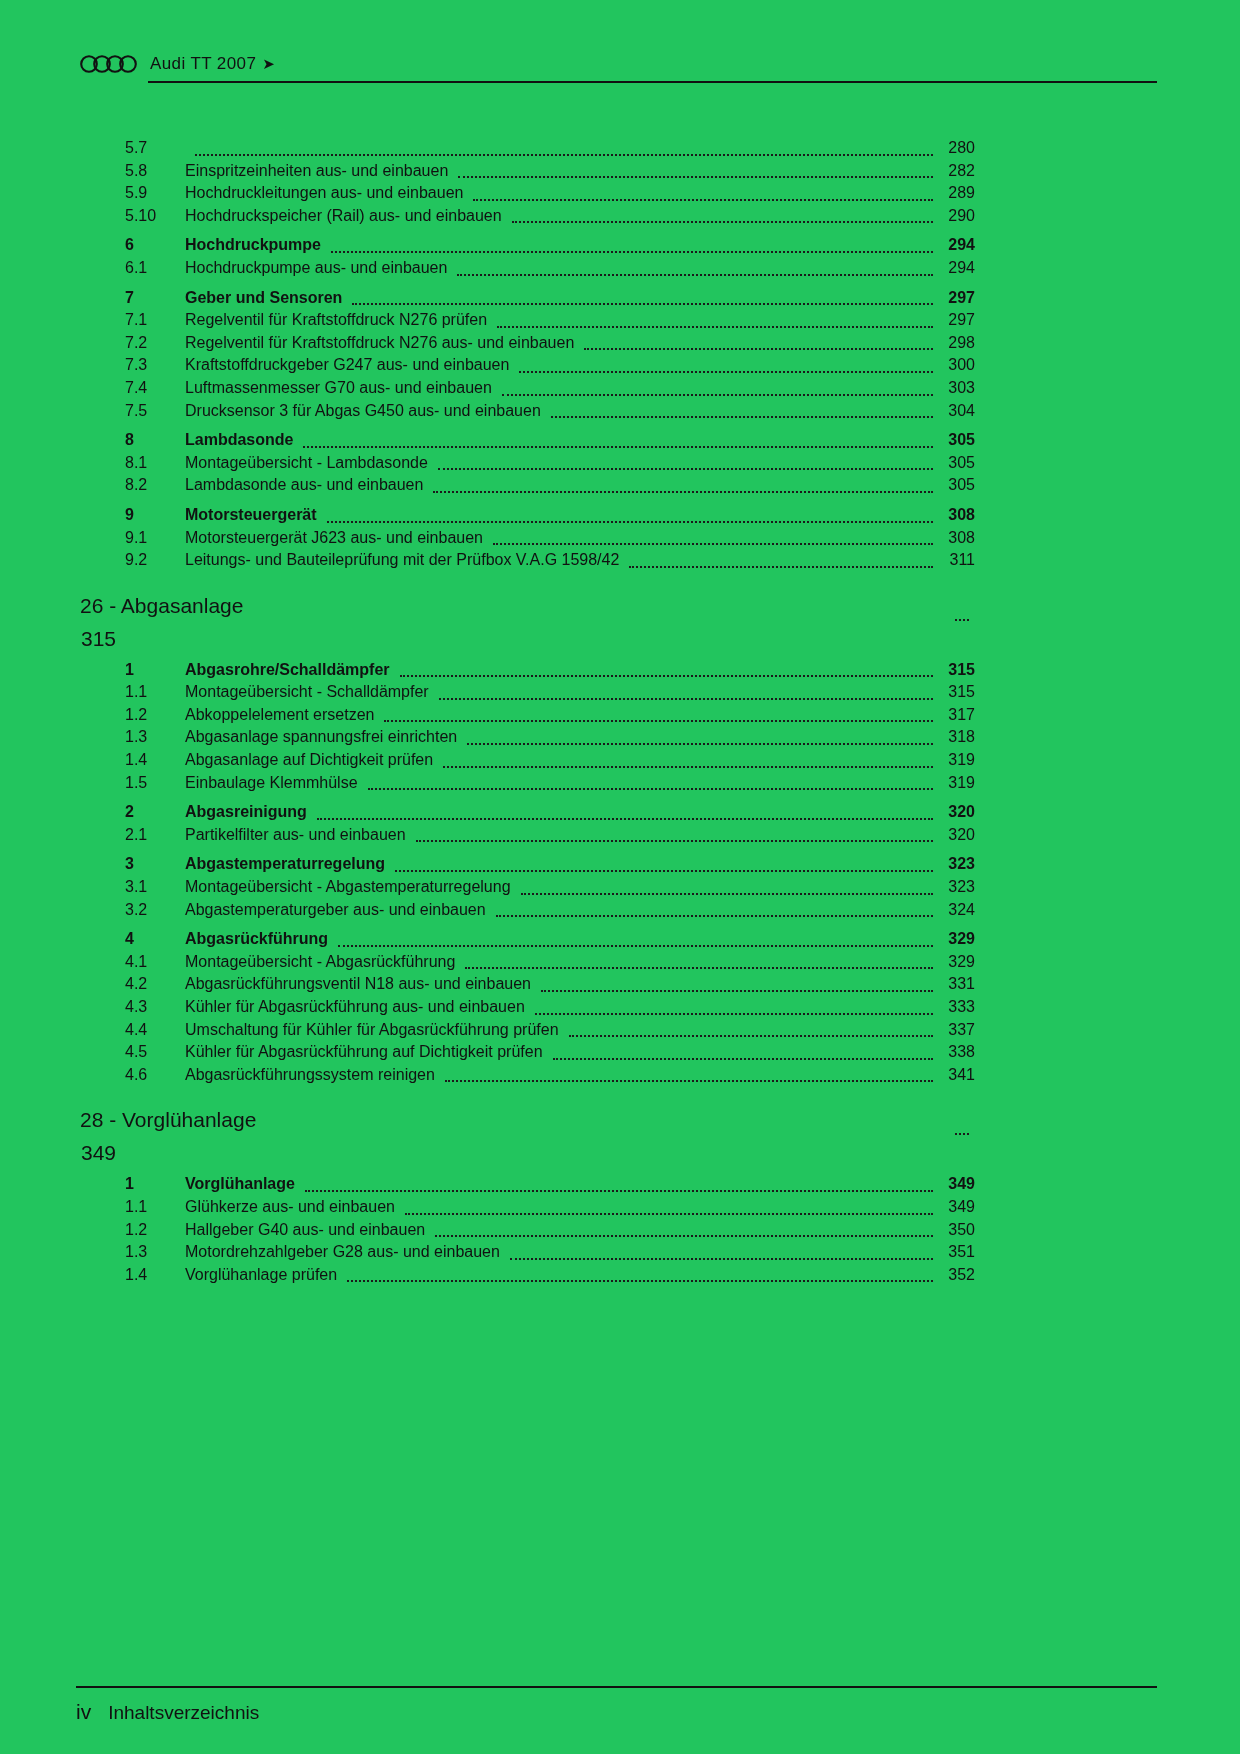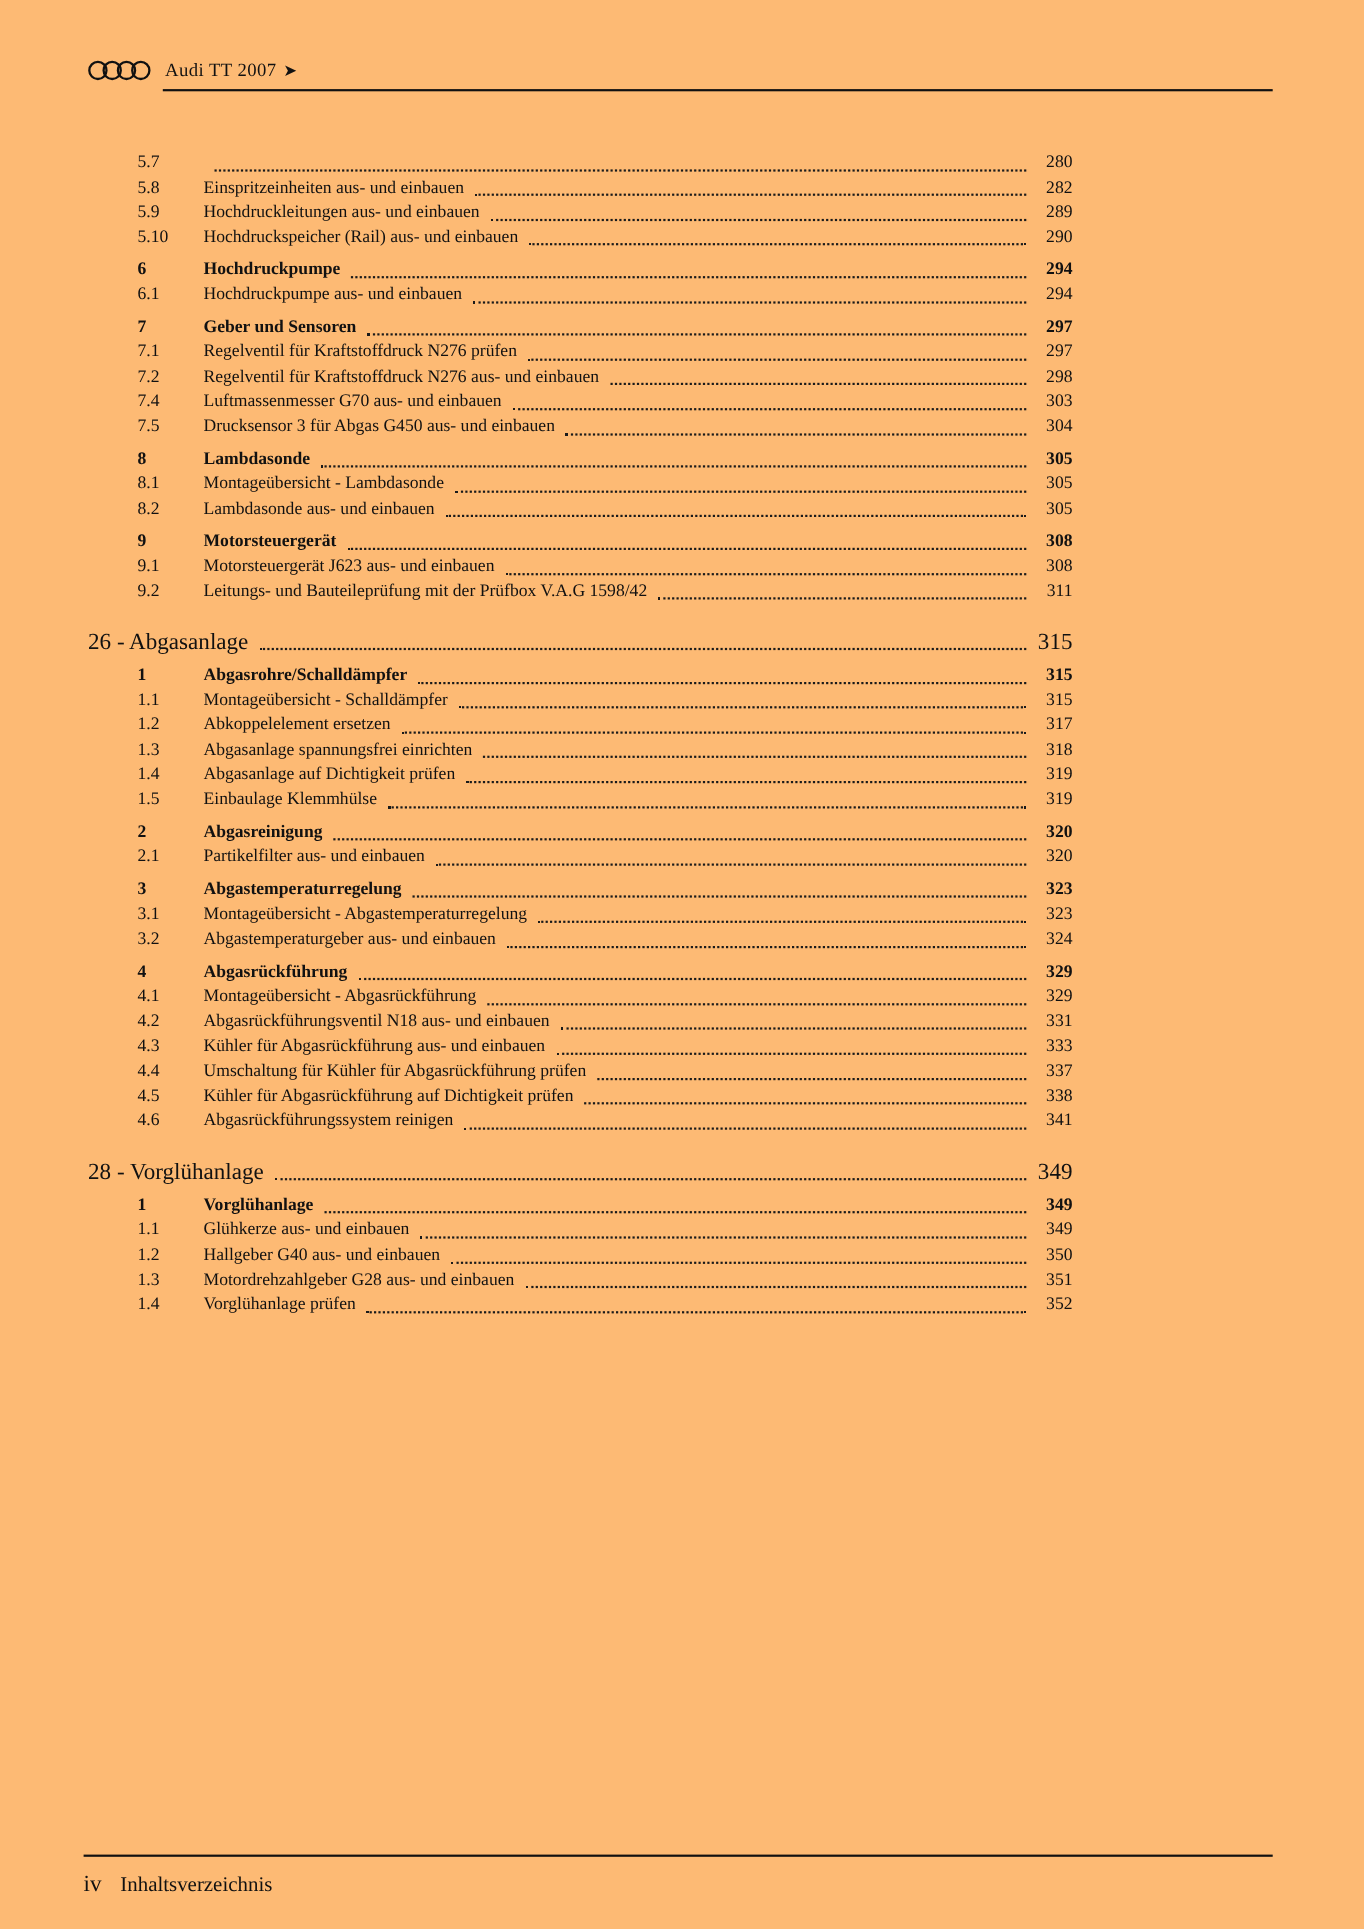--- a/index.html
+++ b/index.html
@@ -1,22 +1,22 @@
 <!DOCTYPE html>
 <html><head>
 <meta charset="utf-8">
 <style>
   * { margin: 0; padding: 0; box-sizing: border-box; }
   html, body { background: #ffffff; }
   .page {
     position: relative;
     width: 1240px;
     height: 1754px;
-    background: #fdba74;
-    font-family: Liberation Serif, serif;
+    background: #22c55e;
+    font-family: Liberation Sans, sans-serif;
     color: #111111;
     overflow: hidden;
   }
 
   
   .header { padding: 54px 83px 0 80px; }
   .header-row1 { display: flex; align-items: center; gap: 12px; }
   .logo { flex: 0 0 auto; display: inline-flex; }
   .header-title { font-size: 17px; letter-spacing: 0.4px; white-space: nowrap; }
   .header-arrow { font-size: 15px; margin-left: 6px; }
@@ -43,20 +43,21 @@
     height: 0;
   }
   .toc-row .pagenum { flex: 0 0 auto; min-width: 36px; text-align: right; white-space: nowrap; }
   .toc-row.section { font-weight: bold; margin-top: 7px; }
   .toc-row.chapter {
     font-size: 21px;
     line-height: 26px;
     padding-left: 0;
     margin-top: 21px;
     margin-bottom: 7px;
+    flex-direction: column;
   }
   .toc-row.chapter .dots { margin-bottom: 5px; }
 
   
   .footer { position: absolute; left: 76px; right: 83px; top: 1686px; }
   .footer-rule { border-top: 2px solid #111; }
   .footer-line { display: flex; align-items: baseline; gap: 17px; margin-top: 12px; }
   .footer-page { font-size: 21px; }
   .footer-label { font-size: 19px; }
 </style>
@@ -130,20 +131,26 @@
         <span class="dots"></span>
         <span class="pagenum">297</span>
       </div>
       <div class="toc-row sub">
         <span class="num">7.2</span>
         <span class="title">Regelventil für Kraftstoffdruck N276 aus- und einbauen</span>
         <span class="dots"></span>
         <span class="pagenum">298</span>
       </div>
       <div class="toc-row sub">
+        <span class="num">7.3</span>
+        <span class="title">Kraftstoffdruckgeber G247 aus- und einbauen</span>
+        <span class="dots"></span>
+        <span class="pagenum">300</span>
+      </div>
+      <div class="toc-row sub">
         <span class="num">7.4</span>
         <span class="title">Luftmassenmesser G70 aus- und einbauen</span>
         <span class="dots"></span>
         <span class="pagenum">303</span>
       </div>
       <div class="toc-row sub">
         <span class="num">7.5</span>
         <span class="title">Drucksensor 3 für Abgas G450 aus- und einbauen</span>
         <span class="dots"></span>
         <span class="pagenum">304</span>

